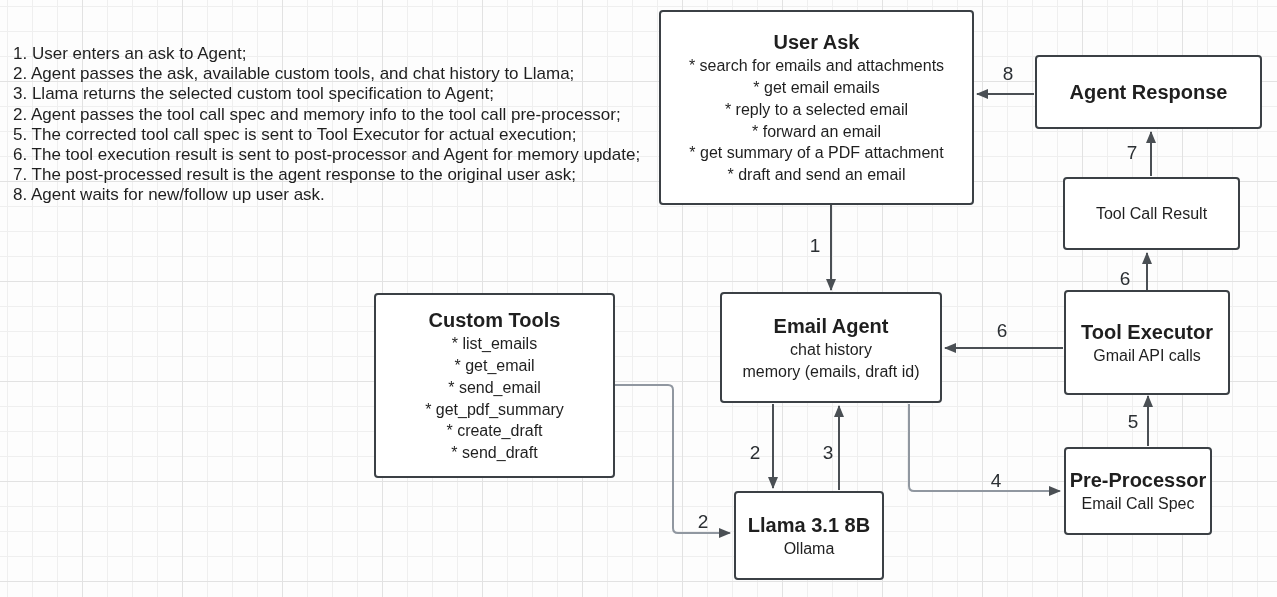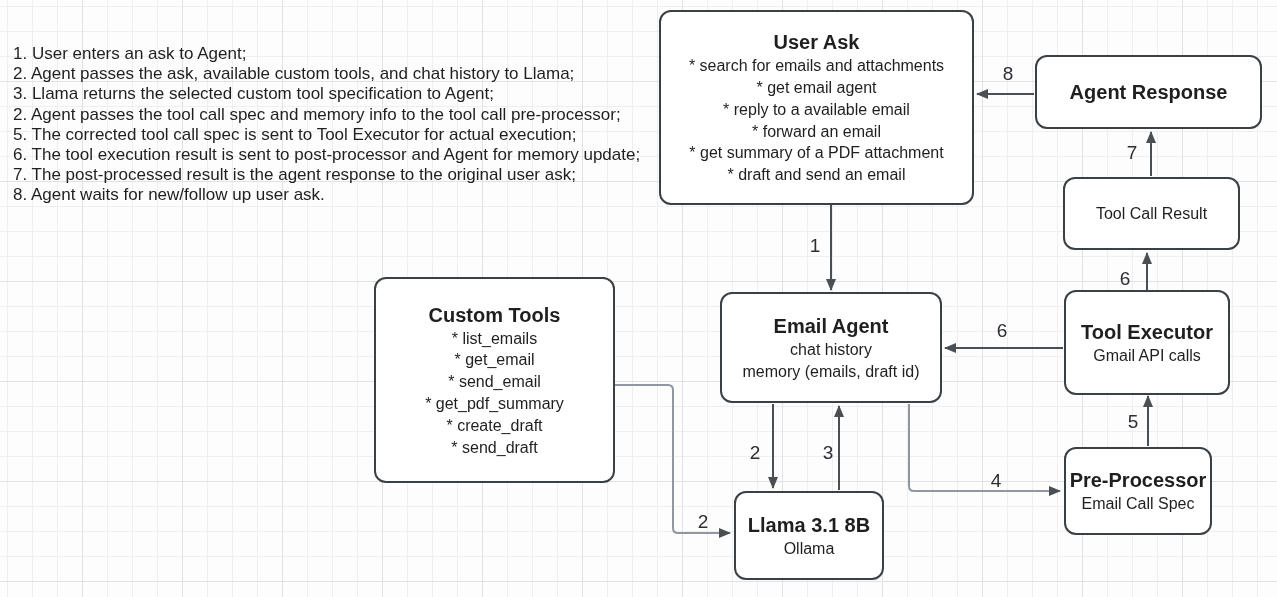--- a/index.html
+++ b/index.html
@@ -26,21 +26,21 @@
     background-size:100px 100px,100px 100px,25px 25px,25px 25px;
     background-position:-18px -19px,-18px -19px,-18px -19px,-18px -19px;
   }
   .steps{
     position:absolute;left:13px;top:44px;
     font-size:17px;line-height:20.2px;color:var(--text);
     white-space:nowrap;
   }
   .node{
     position:absolute;box-sizing:border-box;
-    background:#fff;border:2px solid var(--box-border);border-radius:12px;
+    background:#fff;border:2px solid var(--box-border);border-radius:4px;
     display:flex;flex-direction:column;align-items:center;justify-content:center;
     text-align:center;color:var(--text);
   }
   .node .title{font-weight:bold;font-size:20px;line-height:26px;white-space:nowrap;}
   .node .line{font-size:16px;line-height:21.8px;white-space:nowrap;}
   .edges{position:absolute;left:0;top:0;pointer-events:none;}
   .edges path{fill:none;stroke-width:2px;}
   .edge-label{
     position:absolute;transform:translate(-50%,-50%);
     font-size:19px;color:#2b2f33;line-height:19px;
@@ -87,22 +87,22 @@
   <span class="edge-label" style="left:1002px;top:330px">6</span>
   <span class="edge-label" style="left:1133px;top:421px">5</span>
   <span class="edge-label" style="left:996px;top:480px">4</span>
   <span class="edge-label" style="left:755px;top:452px">2</span>
   <span class="edge-label" style="left:828px;top:452px">3</span>
   <span class="edge-label" style="left:703px;top:521px">2</span>
 
   <div class="node" style="left:659px;top:10px;width:315px;height:195px">
     <div class="title">User Ask</div>
     <div class="line">* search for emails and attachments</div>
-    <div class="line">* get email agent</div>
-    <div class="line">* reply to a available email</div>
+    <div class="line">* get email emails</div>
+    <div class="line">* reply to a selected email</div>
     <div class="line">* forward an email</div>
     <div class="line">* get summary of a PDF attachment</div>
     <div class="line">* draft and send an email</div>
   </div>
 
   <div class="node" style="left:1035px;top:55px;width:227px;height:74px">
     <div class="title">Agent Response</div>
   </div>
 
   <div class="node" style="left:1063px;top:177px;width:177px;height:73px">
@@ -112,21 +112,21 @@
   <div class="node" style="left:1064px;top:290px;width:166px;height:105px">
     <div class="title">Tool Executor</div>
     <div class="line">Gmail API calls</div>
   </div>
 
   <div class="node" style="left:1064px;top:447px;width:148px;height:88px">
     <div class="title">Pre-Processor</div>
     <div class="line">Email Call Spec</div>
   </div>
 
-  <div class="node" style="left:374px;top:277px;width:241px;height:206px">
+  <div class="node" style="left:374px;top:293px;width:241px;height:185px">
     <div class="title">Custom Tools</div>
     <div class="line">* list_emails</div>
     <div class="line">* get_email</div>
     <div class="line">* send_email</div>
     <div class="line">* get_pdf_summary</div>
     <div class="line">* create_draft</div>
     <div class="line">* send_draft</div>
   </div>
 
   <div class="node" style="left:720px;top:292px;width:222px;height:111px">

